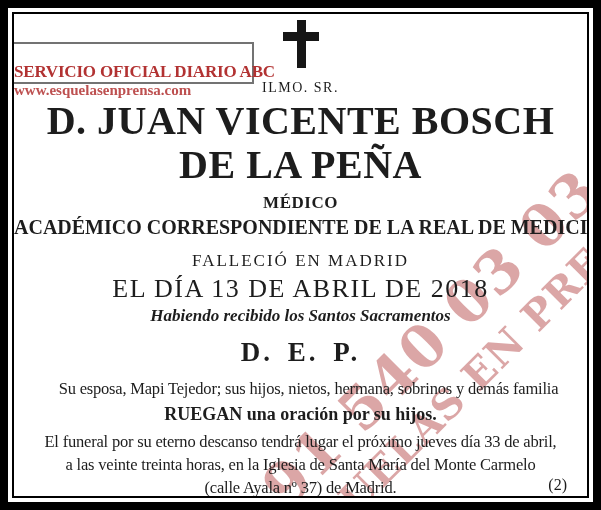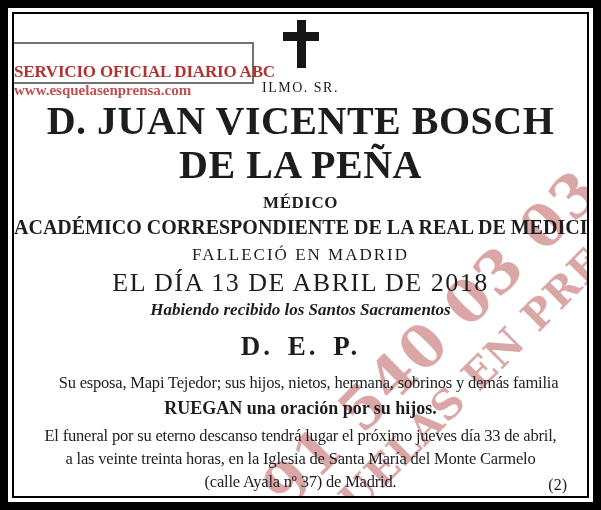--- a/index.html
+++ b/index.html
@@ -75,21 +75,21 @@
     margin-top: 2px;
     font-weight: bold;
     font-size: 40px; line-height: 44px;
     letter-spacing: 0.5px;
     white-space: nowrap;
   }
 
   .prof-title1 { margin-top: 6px; font-size: 17px; font-weight: bold; line-height: 20px; letter-spacing: 0.5px; }
   .prof-title2 { margin-top: 2px; font-size: 20px; font-weight: bold; line-height: 24px; white-space: nowrap; }
 
-  .death-place { margin-top: 6px; font-size: 17px; letter-spacing: 2px; line-height: 20px; }
+  .death-place { margin-top: 12px; font-size: 17px; letter-spacing: 2px; line-height: 20px; }
   .death-date  { margin-top: 2px; font-size: 26px; letter-spacing: 1.5px; line-height: 31px; }
   .sacraments  { margin-top: 2px; font-size: 17px; font-weight: bold; line-height: 20px; font-style: italic; }
 
   .rip { margin-top: 11px; font-size: 27px; font-weight: bold; letter-spacing: 3px; word-spacing: 5px; line-height: 31px; }
 
   .relatives { margin-top: 9px; font-size: 16.5px; line-height: 23px; white-space: nowrap; letter-spacing: -0.2px; padding-left: 16px; }
   .plea      { margin-top: 3px; font-size: 18px; font-weight: bold; line-height: 23px; }
 
   .funeral { margin-top: 4px; }
   .funeral-line { font-size: 16.5px; line-height: 23px; white-space: nowrap; letter-spacing: -0.2px; }

